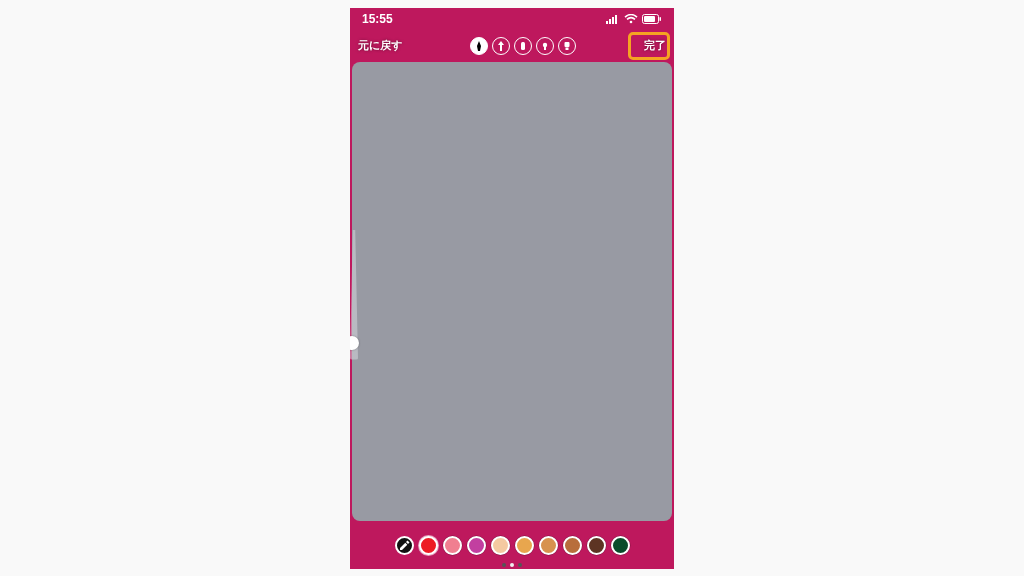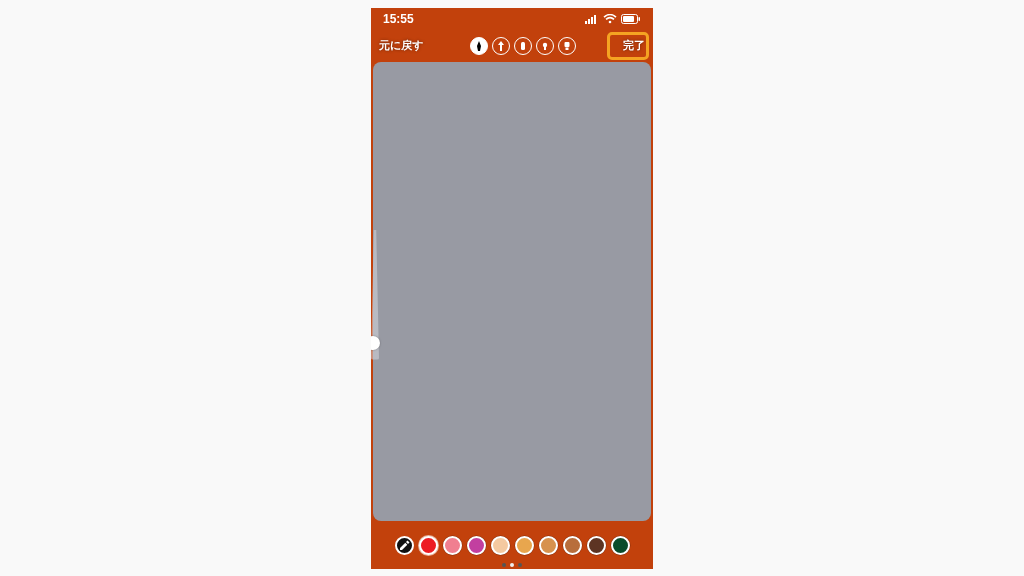--- a/index.html
+++ b/index.html
@@ -6,23 +6,23 @@
   html, body { width: 1024px; height: 576px; }
   body {
     background: #f9f9f9;
     display: flex;
     align-items: center;
     justify-content: center;
     font-family: -apple-system, "Hiragino Sans", "Helvetica Neue", sans-serif;
   }
 
   .phone {
-    width: 282px;
+    width: 324px;
     height: 561px;
-    background: #c2410c;
+    background: #be185d;
     border-radius: 0;
     position: relative;
     overflow: hidden;
   }
 
   
   .status-bar {
     height: 22px;
     display: flex;
     align-items: center;

